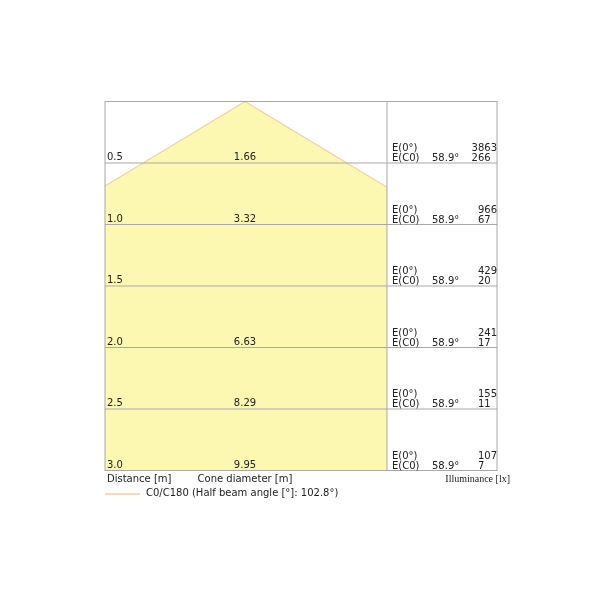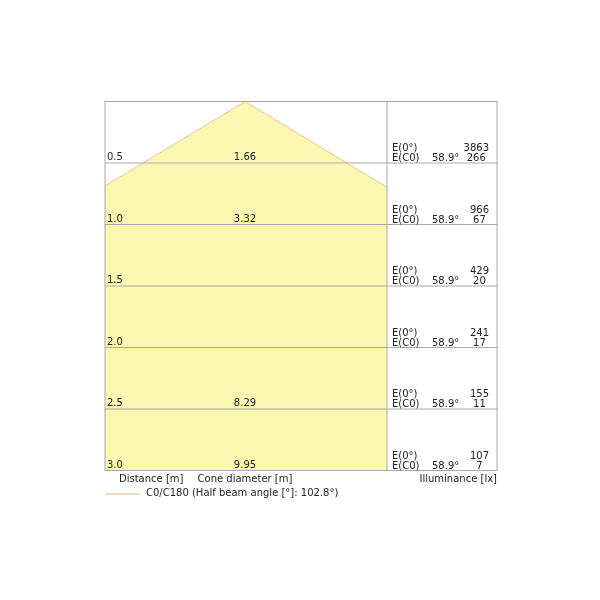--- a/index.html
+++ b/index.html
@@ -12,25 +12,25 @@
   .row0{top:142px;}
   .row1{top:203.5px;}
   .row2{top:265px;}
   .row3{top:326.5px;}
   .row4{top:388px;}
   .row5{top:449.5px;}
   .c-dist{position:absolute;left:2px;bottom:1px;}
   .c-diam{position:absolute;left:45px;width:190px;text-align:center;bottom:1px;}
   .c-elab{position:absolute;left:287px;bottom:0;margin-top:8px;}
   .c-ang{position:absolute;left:327px;bottom:0;}
-  .c-vals{position:absolute;right:8px;bottom:0;text-align:center;}
+  .c-vals{position:absolute;right:0;bottom:0;text-align:left;}
   .footer-label{position:absolute;top:474px;font-size:10px;line-height:10px;}
-  .lbl-distance{left:119px;}
+  .lbl-distance{left:107px;}
   .lbl-cone{left:150px;width:190px;text-align:center;}
-  .lbl-illum{right:103px;}
+  .lbl-illum{right:90px;font-family:Liberation Serif, serif;}
   .legend{position:absolute;left:105px;top:487px;height:12px;font-size:10px;line-height:12px;}
   .legend-line{position:absolute;left:0;top:6px;width:35px;height:2px;}
   .legend-text{position:absolute;left:41px;top:0;white-space:nowrap;}
 </style>
 </head>
 <body>
 
 <div class="canvas">
 
   <svg class="plot-svg" id="plot-svg" viewBox="0 0 600 600">
@@ -83,20 +83,21 @@
       </span>
     <span class="c-ang">58.9°</span>
     <span class="c-vals">
         <div>429</div>
         <div>20</div>
       </span>
   </div>
 
   <div class="row row3">
     <span class="c-dist">2.0</span>
+    <span class="c-diam">6.63</span>
     <span class="c-elab">
         <div>E(0°)</div>
         <div>E(C0)</div>
       </span>
     <span class="c-ang">58.9°</span>
     <span class="c-vals">
         <div>241</div>
         <div>17</div>
       </span>
   </div>

